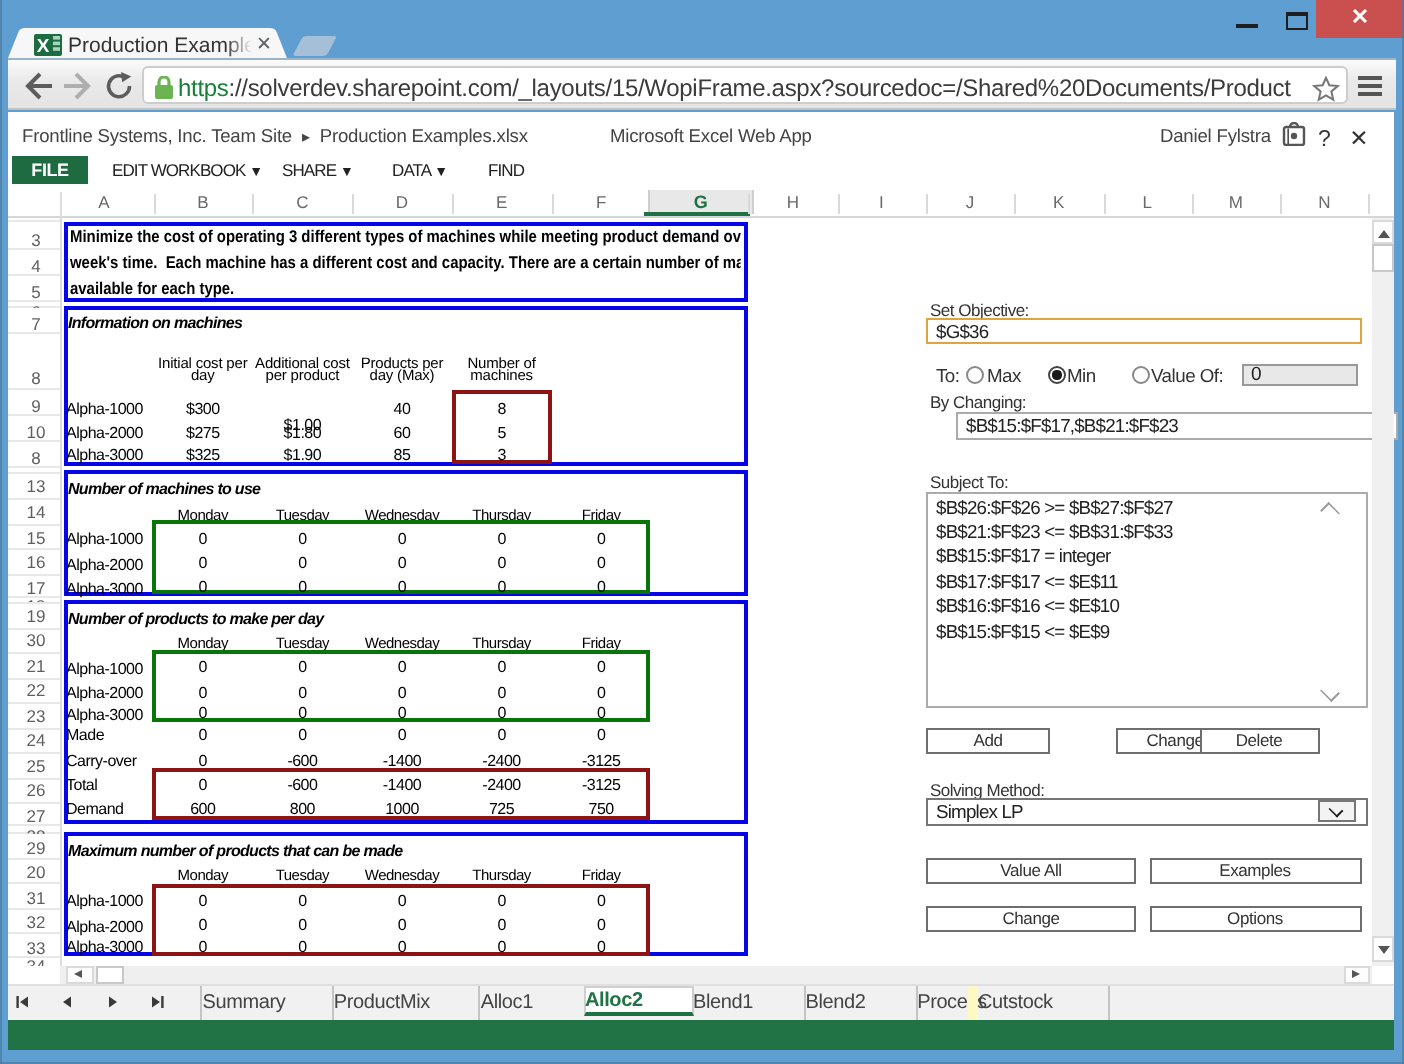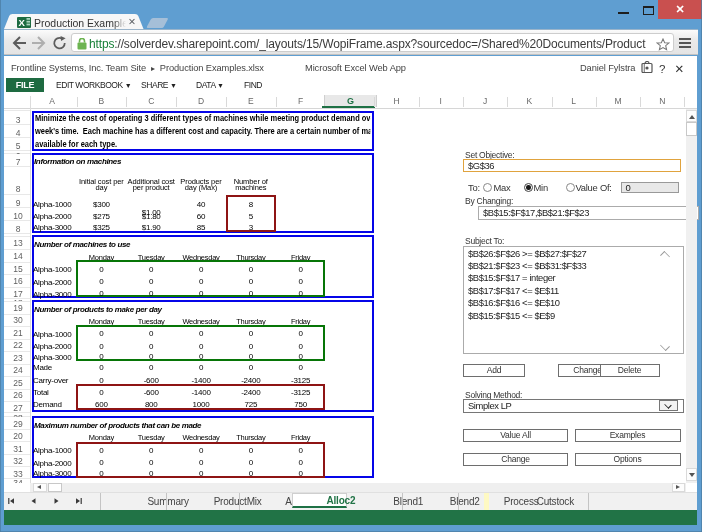--- a/index.html
+++ b/index.html
@@ -20,21 +20,21 @@
 .bluebox{position:absolute;border:2px solid #0505e8;}
 .greenbox{position:absolute;border:2px solid #077507;}
 .redbox{position:absolute;border:2px solid #8e1414;}
 .cell{position:absolute;font-size:8px;color:#000;white-space:nowrap;letter-spacing:-0.25px;}
 .ctr{text-align:center;width:49.8px;}
 .title{font-weight:bold;font-style:italic;font-size:8px;letter-spacing:-0.35px;}
 .hdr2{position:absolute;font-size:7.5px;color:#000;text-align:center;line-height:6.4px;width:60px;letter-spacing:-0.1px;}
 .plabel{position:absolute;font-size:8.5px;color:#333;letter-spacing:-0.25px;}
 .pinput{position:absolute;background:#fff;border:1px solid #ababab;font-size:9.4px;color:#222;padding:0 0 0 4px;letter-spacing:-0.4px;}
 .pbtn{position:absolute;background:#fff;border:1px solid #6e6e6e;font-size:8.5px;color:#333;text-align:center;letter-spacing:-0.2px;}
-.sheettab{position:absolute;top:492.5px;height:17px;font-size:10px;color:#444;text-align:center;line-height:17px;letter-spacing:-0.2px;padding-left:34px;}
+.sheettab{position:absolute;top:492.5px;height:17px;font-size:10px;color:#444;text-align:left;line-height:17px;letter-spacing:-0.2px;}
 #greenbar{left:4px;top:509.5px;width:693px;height:15px;background:#217346;}
 </style></head>
 <body>
 
 <svg class="abs" style="left:0px;top:13px" width="160" height="16" viewBox="0 0 160 16">
  <path d="M4 16 L9.2 3 Q10 1 12.5 1 L135 1 Q137.5 1 138.3 3 L143.5 16 Z" fill="#f7f7f7"></path>
 </svg>
 <svg class="abs" style="left:17px;top:17px" width="14" height="11" viewBox="0 0 14 11">
  <rect x="0" y="0" width="14" height="11" rx="1" fill="#1d6b41"></rect>
  <rect x="9.5" y="1" width="3.5" height="1.8" fill="#a8d3bc"></rect>

